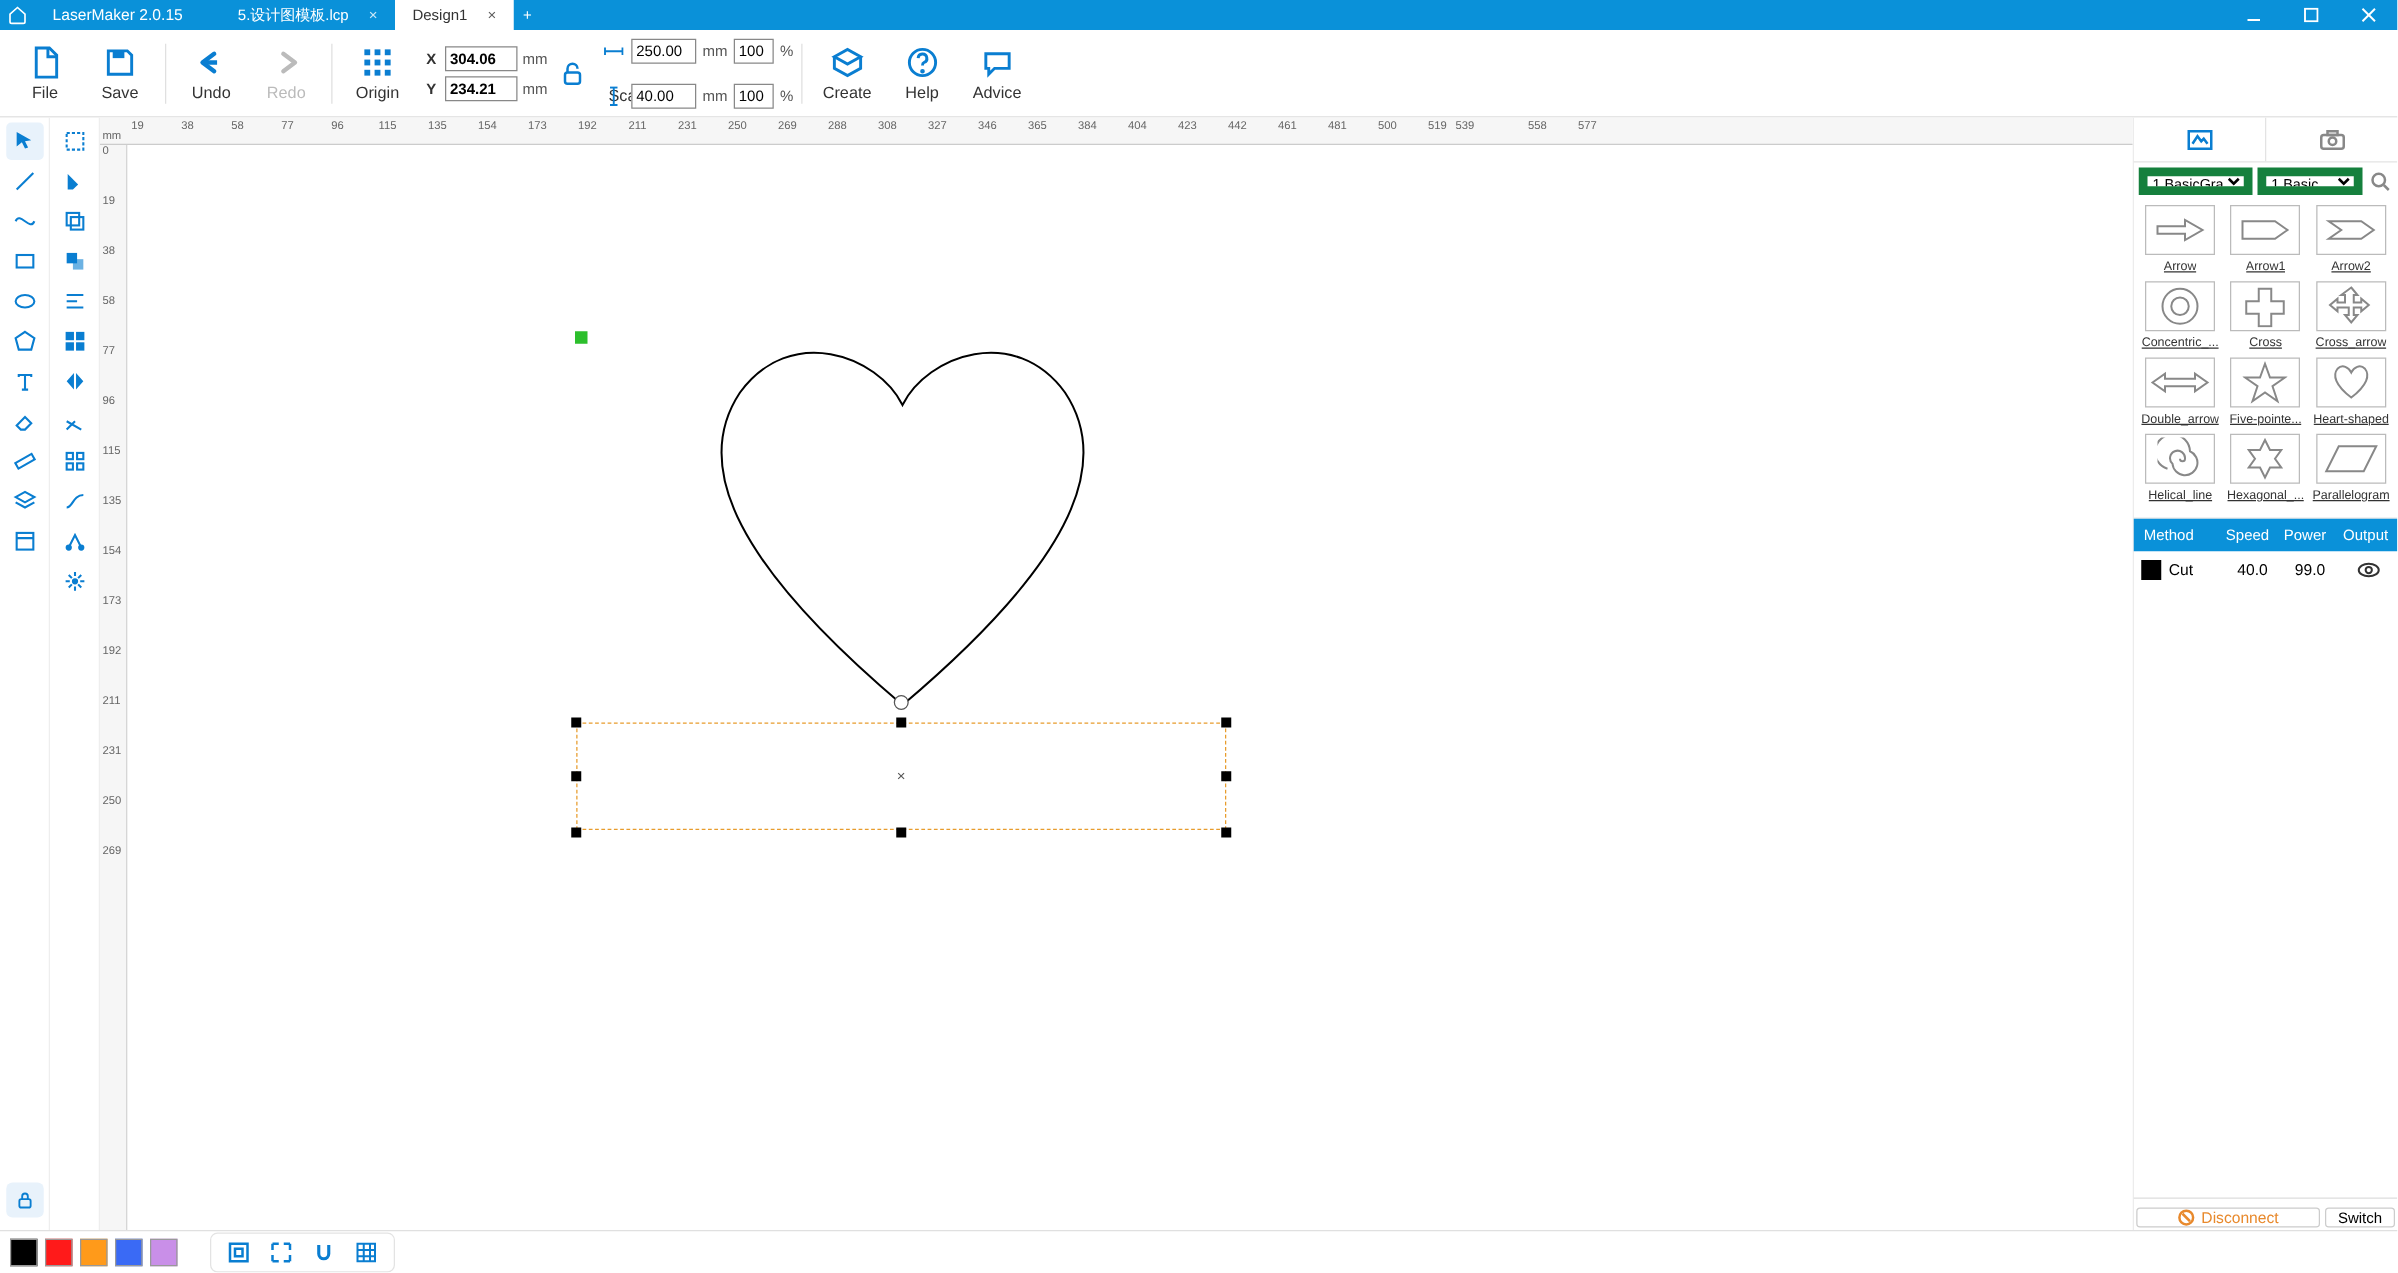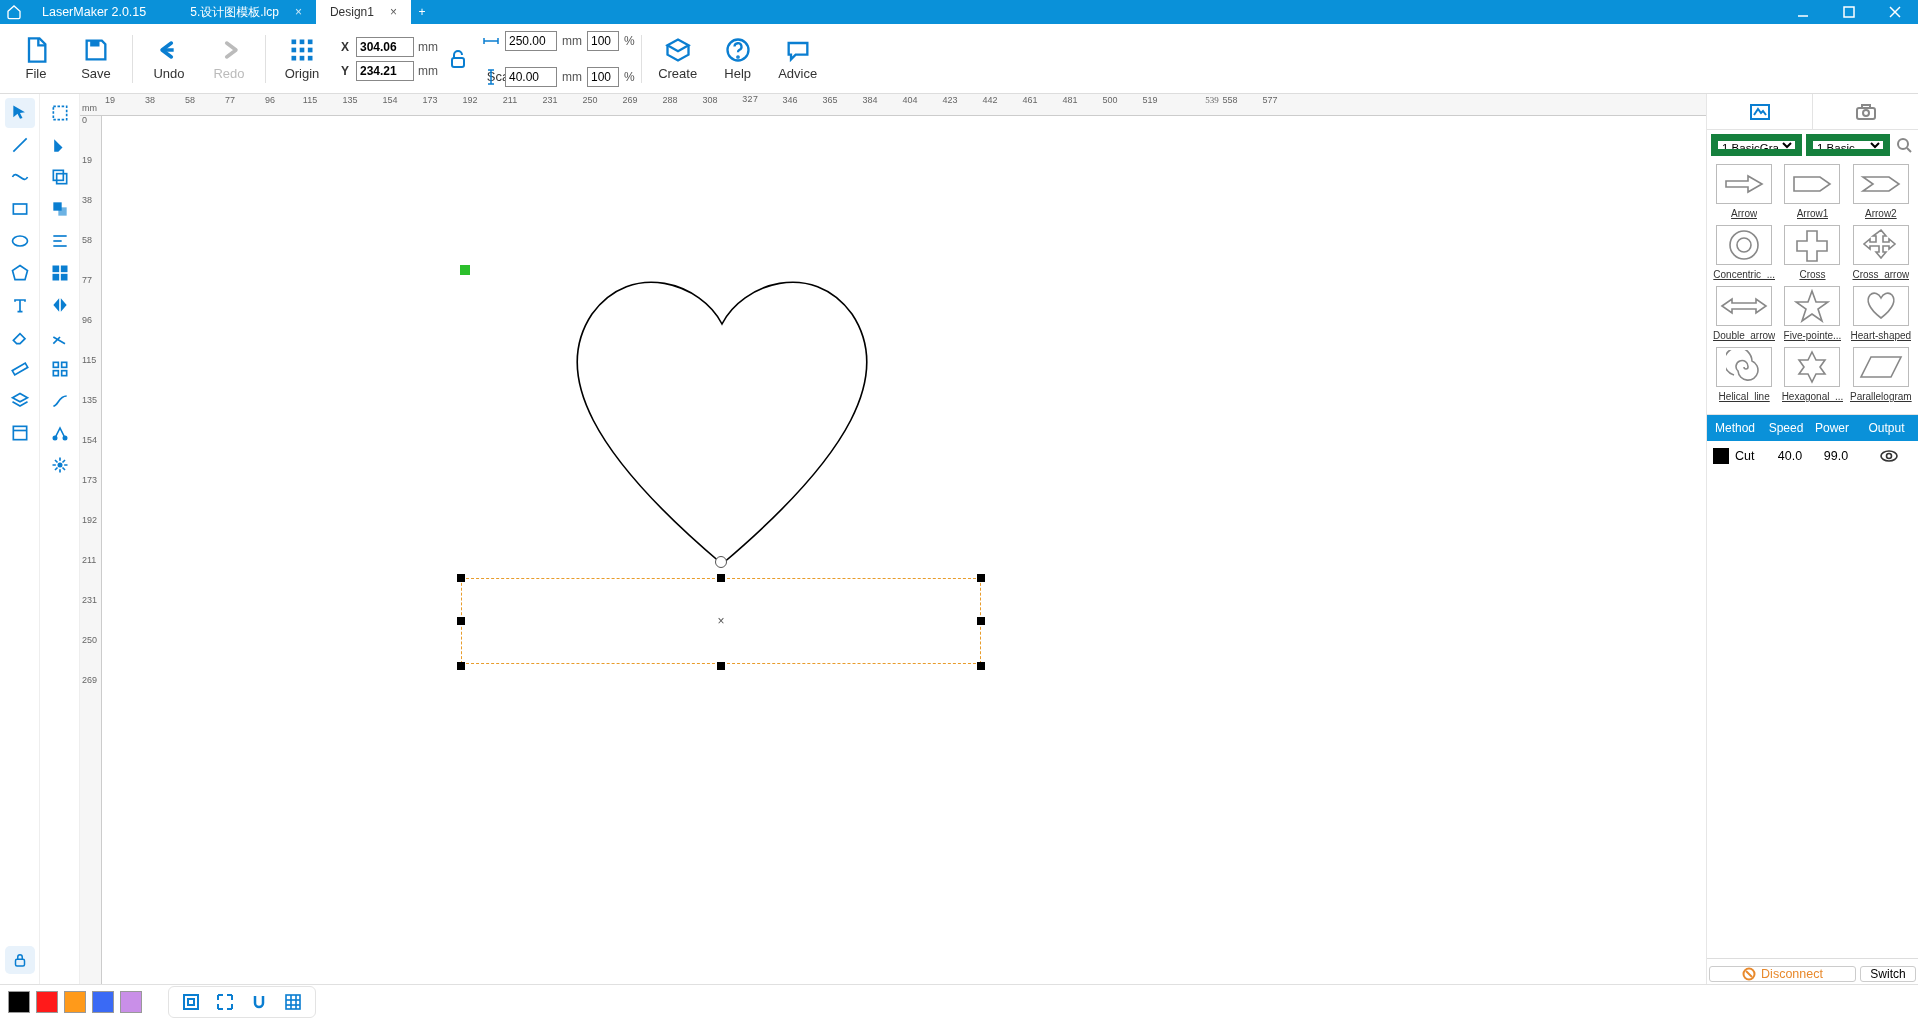--- a/index.html
+++ b/index.html
@@ -71,21 +71,21 @@
 .shape-grid { display:grid; grid-template-columns: repeat(3, 1fr); gap:2px; padding:2px 4px; overflow-y:auto; flex: 0 0 auto; }
 .shape-cell { display:flex; flex-direction:column; align-items:center; cursor:pointer; padding:2px 0; }
 .shape-cell .thumb { width:56px; height:40px; border:1px solid #bbb; display:flex;align-items:center;justify-content:center; color:#888; }
 .shape-cell .cap { font-size:10px; margin-top:4px; color:#333; white-space:nowrap; overflow:hidden; text-overflow:ellipsis; max-width:64px; text-align:right;text-decoration:underline; }
 .layer-panel { margin-top:8px; border-top:1px solid #e3e3e3; flex:1; display:flex; flex-direction:column; }
 .layer-head { background:#0a91d9; color:#fff; display:flex; font-size:12px; height:26px; }
 .layer-head .col { display:flex; align-items:center; justify-content:center; }
 .layer-row { display:flex; font-size:12.5px; height:30px; align-items:center; }
 .layer-row .sw { width:16px; height:16px; background:#000; margin:0 6px; }
 .layer-row .col { display:flex; align-items:center; justify-content:center; }
-.col.m { width:56px; } .col.s { width:46px; } .col.p { width:46px; } .col.o { flex:1; }
+.col.m { width:56px; } .col.s { width:46px;margin-left:12px; } .col.p { width:46px; } .col.o { flex:1; }
 .start-wrap { display:flex; align-items:center; justify-content:center; padding:12px 0 6px; }
 .start-btn { width:96px; height:96px; border-radius:50%; background:#0a91d9; border:5px solid #c9e6f7; outline:3px solid #0a91d9; color:#fff; font-size:22px; font-weight:600; display:flex;align-items:center;justify-content:center; cursor:pointer; }
 .conn-row { display:flex; height:26px; border-top:1px solid #ddd;align-items:flex-end; }
 .conn-row .disc { flex:1; display:flex;align-items:center;justify-content:center; gap:5px; color:#e8892c; font-size:12.5px; border:1px solid #ccc; margin:2px; border-radius:3px; cursor:pointer; }
 .conn-row .switch { width:56px; display:flex;align-items:center;justify-content:center; border:1px solid #ccc; margin:2px; font-size:12px; border-radius:3px; cursor:pointer; }
 
 .bottom-bar { height:34px; background:#fff; border-top:1px solid #e0e0e0; display:flex; align-items:center; padding:0 8px; gap:8px; }
 .color-swatch { width:22px; height:22px; border:1px solid #999; cursor:pointer; }
 .bot-tools { display:flex; gap:10px; margin-left:18px; background:#fff; border:1px solid #e3e3e3; border-radius:6px; padding:3px 10px; }
 .bot-tools .bt { width:24px; height:24px; display:flex;align-items:center;justify-content:center; color:#0a7ed1; cursor:pointer; }
@@ -403,32 +403,32 @@
           <span class="num" style="left: 270px;">135</span>
           <span class="num" style="left: 310px;">154</span>
           <span class="num" style="left: 350px;">173</span>
           <span class="num" style="left: 390px;">192</span>
           <span class="num" style="left: 430px;">211</span>
           <span class="num" style="left: 470px;">231</span>
           <span class="num" style="left: 510px;">250</span>
           <span class="num" style="left: 550px;">269</span>
           <span class="num" style="left: 590px;">288</span>
           <span class="num" style="left: 630px;">308</span>
-          <span class="num" style="left: 670px; font-family: Liberation Mono, monospace;">327</span>
+          <span class="num" style="left: 670px;">327</span>
           <span class="num" style="left: 710px;">346</span>
           <span class="num" style="left: 750px;">365</span>
           <span class="num" style="left: 790px;">384</span>
           <span class="num" style="left: 830px;">404</span>
           <span class="num" style="left: 870px;">423</span>
           <span class="num" style="left: 910px;">442</span>
           <span class="num" style="left: 950px;">461</span>
           <span class="num" style="left: 990px;">481</span>
           <span class="num" style="left: 1030px;">500</span>
           <span class="num" style="left: 1070px;">519</span>
-          <span class="num" style="left: 1132px; font-family: Liberation Serif, serif;">539</span>
+          <span class="num" style="left: 1092px;">539</span>
           <span class="num" style="left: 1150px;">558</span>
           <span class="num" style="left: 1190px;">577</span>
         </div>
       <div class="ruler-row">
         <div class="ruler-v">
             <span class="num" style="top: 4px;">0</span>
             <span class="num" style="top: 44px;">19</span>
             <span class="num" style="top: 84px;">38</span>
             <span class="num" style="top: 124px;">58</span>
             <span class="num" style="top: 164px;">77</span>

